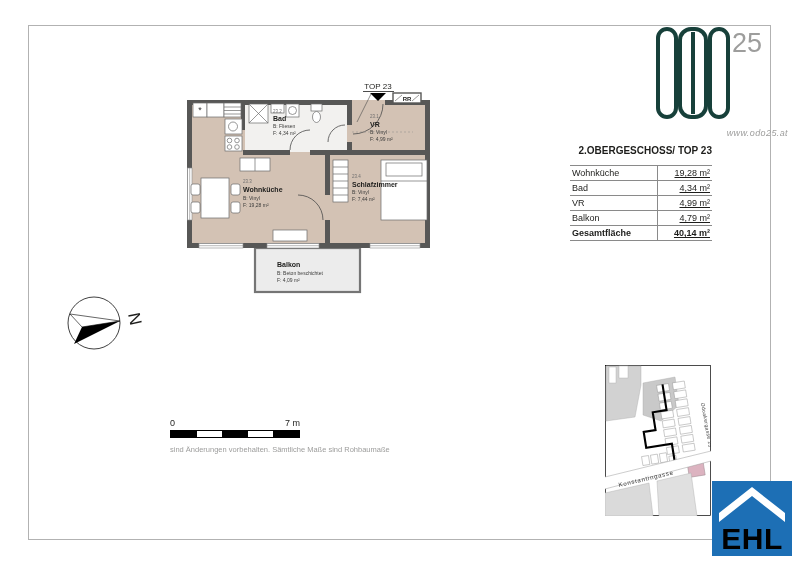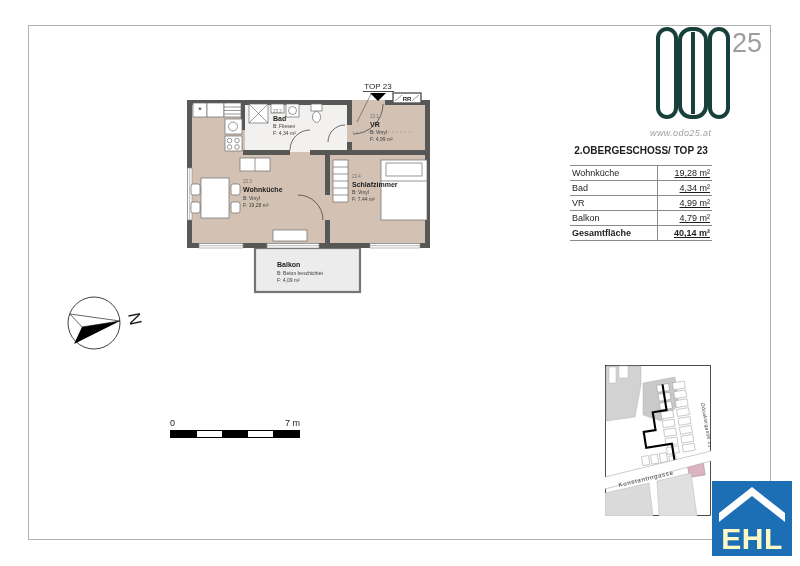--- a/index.html
+++ b/index.html
@@ -4,26 +4,26 @@
 <style>
   html,body{margin:0;padding:0;}
   body{
     width:800px;height:566px;position:relative;overflow:hidden;
     background:#ffffff;font-family:"Liberation Sans",sans-serif;color:#1d1d1b;
   }
   .frame{position:absolute;left:28px;top:25px;width:741px;height:513px;border:1px solid #b2b2b2;}
 
   
   .brand{position:absolute;left:650px;top:24px;width:122px;height:118px;}
-  .brand-url{position:absolute;left:0;top:104px;width:100%;text-align:left;
+  .brand-url{position:absolute;left:16px;top:104px;width:100%;text-align:right;
     font-size:9px;font-style:italic;color:#9d9d9c;letter-spacing:.4px;}
 
   
   .area-table{position:absolute;left:570px;top:145px;width:142px;}
-  .area-title{text-align:center;font-weight:bold;font-size:10px;margin-bottom:9px;}
+  .area-title{text-align:right;font-weight:bold;font-size:10px;margin-bottom:9px;}
   .t-rows{border-top:1px solid #8a8a8a;}
   .t-row{display:flex;height:14.1px;border-bottom:1px solid #8a8a8a;font-size:9px;}
   .t-label{width:85px;border-right:1px solid #8a8a8a;display:flex;align-items:center;padding-left:2px;}
   .t-value{flex:1;display:flex;align-items:center;justify-content:flex-end;padding-right:2px;text-decoration:underline;}
   .t-row.bold{font-weight:bold;}
 
   
   .scalebar{position:absolute;left:170px;top:418px;width:130px;}
   .scale-labels{display:flex;justify-content:space-between;font-size:9px;margin-bottom:2px;}
   .scale-strip{display:flex;height:6px;border:1px solid #000;}
@@ -32,21 +32,21 @@
 
   .disclaimer{position:absolute;left:170px;top:445px;width:340px;
     font-size:7.5px;line-height:10.5px;color:#9d9d9c;}
 
   .plan{position:absolute;left:185px;top:80px;}
   .compass{position:absolute;left:58px;top:288px;}
   .sitemap{position:absolute;left:605px;top:365px;}
 
   .ehl{position:absolute;left:712px;top:481px;width:80px;height:75px;background:#1d6fb5;}
   .ehl-text{position:absolute;left:0;bottom:1px;width:100%;text-align:center;
-    color:#fef9c3;font-weight:bold;font-size:30px;letter-spacing:0.5px;line-height:32px;}
+    color:#000000;font-weight:bold;font-size:30px;letter-spacing:0.5px;line-height:32px;}
   .ehl-roof{position:absolute;left:0;top:4px;}
 </style>
 </head>
 <body>
 
 <div class="frame"></div>
 
 <div class="brand">
   <svg width="122" height="100" viewBox="0 0 122 100">
     <rect x="8" y="5" width="18" height="88" rx="9" fill="none" stroke="#17403a" stroke-width="4"></rect>
@@ -236,20 +236,21 @@
   <div class="scale-strip">
     <span class="seg-b"></span>
       <span class="seg-w"></span>
       <span class="seg-b"></span>
       <span class="seg-w"></span>
       <span class="seg-b"></span>
   </div>
 </div>
 
 <div class="disclaimer">
+  <div>sind Änderungen vorbehalten. Sämtliche Maße sind Rohbaumaße</div>
 </div>
 
 <svg class="sitemap" width="106" height="151" viewBox="0 0 106 151">
   <rect x="0.4" y="0.4" width="105.2" height="150.2" fill="#ffffff" stroke="#000" stroke-width="0.7"></rect>
   <polygon points="1,1 36,1 36,20 30,52 1,56" fill="#d2d2d2" stroke="#a8a8a8" stroke-width="0.4"></polygon>
   <rect x="4" y="2" width="7" height="16" fill="#fff" stroke="#a8a8a8" stroke-width="0.4"></rect>
   <rect x="14" y="1" width="9" height="12" fill="#fff" stroke="#a8a8a8" stroke-width="0.4"></rect>
   <polygon points="38,18 70,12 74,40 56,56 38,50" fill="#c9c9c9" stroke="#a8a8a8" stroke-width="0.4"></polygon>
 
   <g transform="rotate(-9 70 60)">

